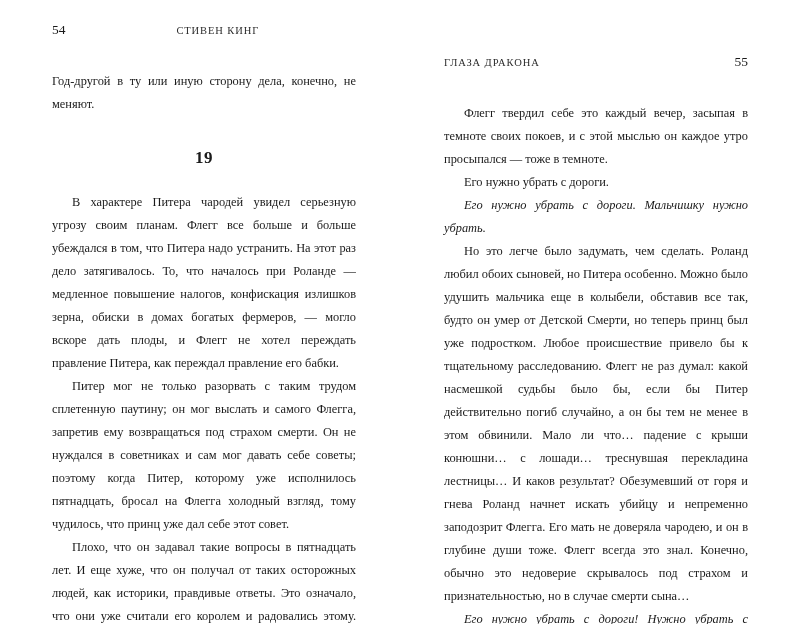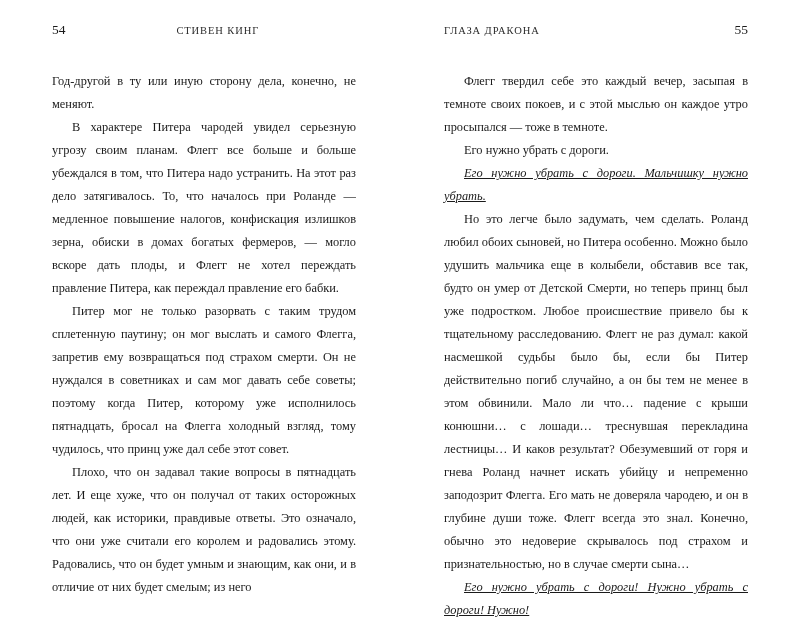--- a/index.html
+++ b/index.html
@@ -27,20 +27,21 @@
   .leaf {
     width: 50%;
     box-sizing: border-box;
     position: relative;
   }
   .leaf.left {
     padding: 0 44px 0 52px;
   }
   .leaf.right {
     padding: 0 52px 0 44px;
+    margin-top: 32px;
   }
   .runhead {
     display: flex;
     align-items: baseline;
     font-size: 10.5px;
     letter-spacing: 0.9px;
     color: #2b2b2b;
     height: 26px;
     text-transform: uppercase;
     text-align: center;
@@ -71,21 +72,20 @@
   }
   .body-col p {
     margin: 0;
     text-indent: 20px;
   }
   .body-col p.noindent {
     text-indent: 0;
   }
   .body-col p.italic {
     font-style: italic;
-    text-decoration: underline;
   }
   .chapnum {
     text-align: center;
     font-size: 17px;
     font-weight: bold;
     margin: 30px 0 22px 0;
     letter-spacing: 0.5px;
   }
 </style>
 </head>
@@ -98,20 +98,21 @@
       <div class="runhead left-head">
         <span class="folio">54</span>
         <span class="spacer"></span>
         <span class="title">Стивен Кинг</span>
         <span class="spacer"></span>
       </div>
 
       <div class="body-col">
         <p class="noindent">Год-другой в ту или иную сторону дела, конечно, не меняют.</p>
 
+        <div class="chapnum">19</div>
 
         <p>В характере Питера чародей увидел серьезную угрозу своим планам. Флегг все больше и больше убеждался в том, что Питера надо устранить. На этот раз дело затягивалось. То, что началось при Роланде — медленное повышение налогов, конфискация излишков зерна, обиски в домах богатых фермеров, — могло вскоре дать плоды, и Флегг не хотел переждать правление Питера, как переждал правление его бабки.</p>
         <p>Питер мог не только разорвать с таким трудом сплетенную паутину; он мог выслать и самого Флегга, запретив ему возвращаться под страхом смерти. Он не нуждался в советниках и сам мог давать себе советы; поэтому когда Питер, которому уже исполнилось пятнадцать, бросал на Флегга холодный взгляд, тому чудилось, что принц уже дал себе этот совет.</p>
         <p>Плохо, что он задавал такие вопросы в пятнадцать лет. И еще хуже, что он получал от таких осторожных людей, как историки, правдивые ответы. Это означало, что они уже считали его королем и радовались этому. Радовались, что он будет умным и знающим, как они, и в отличие от них будет смелым; из него</p>
       </div>
     </div>
 
     <div class="leaf right">
       <div class="runhead right-head">
         <span class="title">Глаза дракона</span>

